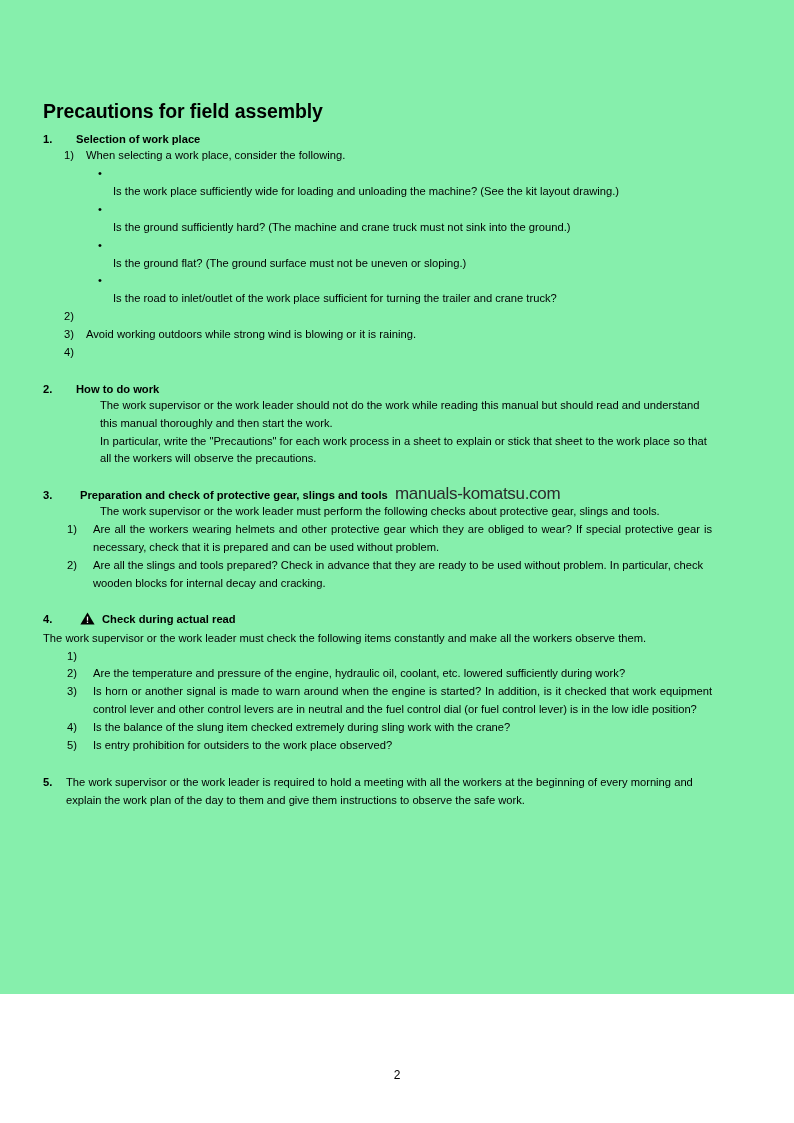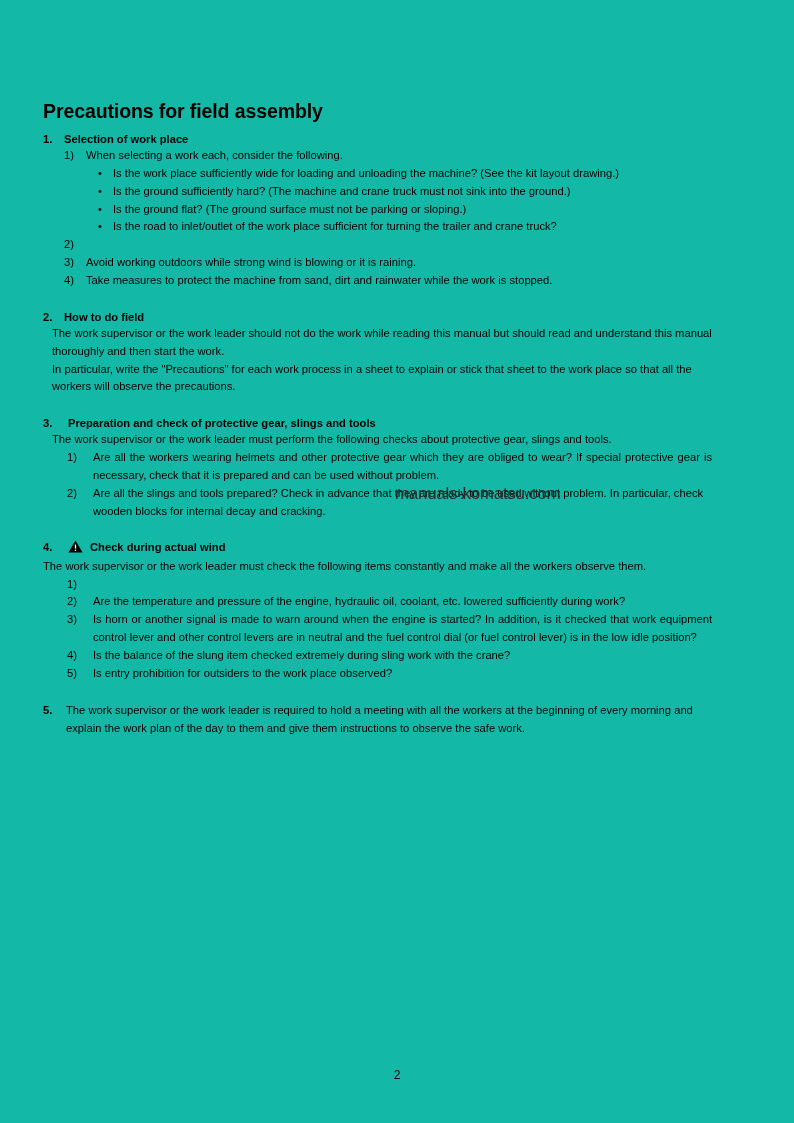--- a/index.html
+++ b/index.html
@@ -13,22 +13,22 @@
     height: 1123px;
     position: relative;
     font-family: "Liberation Sans", sans-serif;
     color: #000000;
     overflow: hidden;
   }
 
   #page {
     position: relative;
     width: 794px;
-    height: 1123px;
-    background: #14b8a6;
+    height: 994px;
+    background: #86efac;
     text-decoration: underline;
   }
 
   
   .page-title {
     position: absolute;
     left: 43px;
     top: 88px;
     font-size: 19.5px;
     font-weight: bold;
@@ -54,31 +54,31 @@
     font-weight: bold;
     line-height: 15.3px;
     padding-left: 43px;
   }
   .sec-num {
     width: 21px;
     flex: 0 0 21px;
     font-weight: bold;
   }
   .sec-num.wide { width: 25px; flex: 0 0 25px; }
-  .sec-title { flex: 1 1 auto; }
+  .sec-title { flex: 1 1 auto; margin-left: 12px; }
 
   .warn-icon {
     display: inline-block;
     vertical-align: -2px;
     margin-right: 7px;
   }
 
   
   .sec-body {
-    padding-left: 52px;
+    padding-left: 100px;
     padding-right: 82px;
     font-size: 11.2px;
     line-height: 17.8px;
   }
   
   .sec-body.flush {
     padding-left: 43px;
     padding-right: 44px;
   }
 
@@ -108,21 +108,21 @@
     line-height: 17.8px;
     padding-left: 98px;
     padding-right: 60px;
   }
   .bul-dot {
     flex: 0 0 15px;
     width: 15px;
     font-size: 11.2px;
     line-height: 17.8px;
   }
-  .bul-text { flex: 1 1 auto; }
+  .bul-text { flex: 1 1 auto; margin-top: 18px; }
 
   
   .toplevel-item {
     display: flex;
     align-items: flex-start;
     font-size: 11.2px;
     line-height: 17.8px;
     padding-left: 43px;
     padding-right: 82px;
   }
@@ -167,59 +167,58 @@
   <div class="content">
 
     <div class="section">
       <div class="sec-head">
         <span class="sec-num">1.</span>
         <span class="sec-title">Selection of work place</span>
       </div>
 
       <div class="subitem">
         <span class="sub-marker narrow">1)</span>
-        <span class="sub-text">When selecting a work each, consider the following.</span>
+        <span class="sub-text">When selecting a work place, consider the following.</span>
       </div>
 
       <div class="bullet">
         <span class="bul-dot">•</span>
         <span class="bul-text">Is the work place sufficiently wide for loading and unloading the machine? (See the kit layout drawing.)</span>
       </div>
       <div class="bullet">
         <span class="bul-dot">•</span>
         <span class="bul-text">Is the ground sufficiently hard? (The machine and crane truck must not sink into the ground.)</span>
       </div>
       <div class="bullet">
         <span class="bul-dot">•</span>
-        <span class="bul-text">Is the ground flat? (The ground surface must not be parking or sloping.)</span>
+        <span class="bul-text">Is the ground flat? (The ground surface must not be uneven or sloping.)</span>
       </div>
       <div class="bullet">
         <span class="bul-dot">•</span>
         <span class="bul-text">Is the road to inlet/outlet of the work place sufficient for turning the trailer and crane truck?</span>
       </div>
 
       <div class="subitem">
         <span class="sub-marker narrow">2)</span>
       </div>
       <div class="subitem">
         <span class="sub-marker narrow">3)</span>
         <span class="sub-text">Avoid working outdoors while strong wind is blowing or it is raining.</span>
       </div>
       <div class="subitem">
         <span class="sub-marker narrow">4)</span>
-        <span class="sub-text">Take measures to protect the machine from sand, dirt and rainwater while the work is stopped.</span>
       </div>
     </div>
 
     <div class="gap-lg"></div>
 
     <div class="section">
       <div class="sec-head">
         <span class="sec-num">2.</span>
-        <span class="sec-title">How to do field</span>
+        <span class="sec-title">How to do work</span>
       </div>
       <div class="sec-body">The work supervisor or the work leader should not do the work while reading this manual but should read and understand this manual thoroughly and then start the work.</div>
       <div class="sec-body">In particular, write the "Precautions" for each work process in a sheet to explain or stick that sheet to the work place so that all the workers will observe the precautions.</div>
     </div>
 
     <div class="gap-lg"></div>
 
     <div class="section">
       <div class="sec-head">
         <span class="sec-num wide">3.</span>
@@ -242,21 +241,21 @@
     <div class="section">
       <div class="sec-head">
         <span class="sec-num wide">4.</span>
         <span class="sec-title">
           <span class="warn-icon">
             <svg width="15" height="13" viewBox="0 0 15 13" xmlns="http://www.w3.org/2000/svg">
               <path d="M7.5 0.4 L14.6 12.6 L0.4 12.6 Z" fill="#000000"></path>
               <rect x="6.85" y="4.6" width="1.3" height="4.1" fill="#ffffff"></rect>
               <rect x="6.85" y="9.6" width="1.3" height="1.4" fill="#ffffff"></rect>
             </svg>
-          </span><span>Check during actual wind</span>
+          </span><span>Check during actual read</span>
         </span>
       </div>
       <div class="sec-body flush">The work supervisor or the work leader must check the following items constantly and make all the workers observe them.</div>
 
       <div class="subitem deep">
         <span class="sub-marker">1)</span>
       </div>
       <div class="subitem deep">
         <span class="sub-marker">2)</span>
         <span class="sub-text">Are the temperature and pressure of the engine, hydraulic oil, coolant, etc. lowered sufficiently during work?</span>

